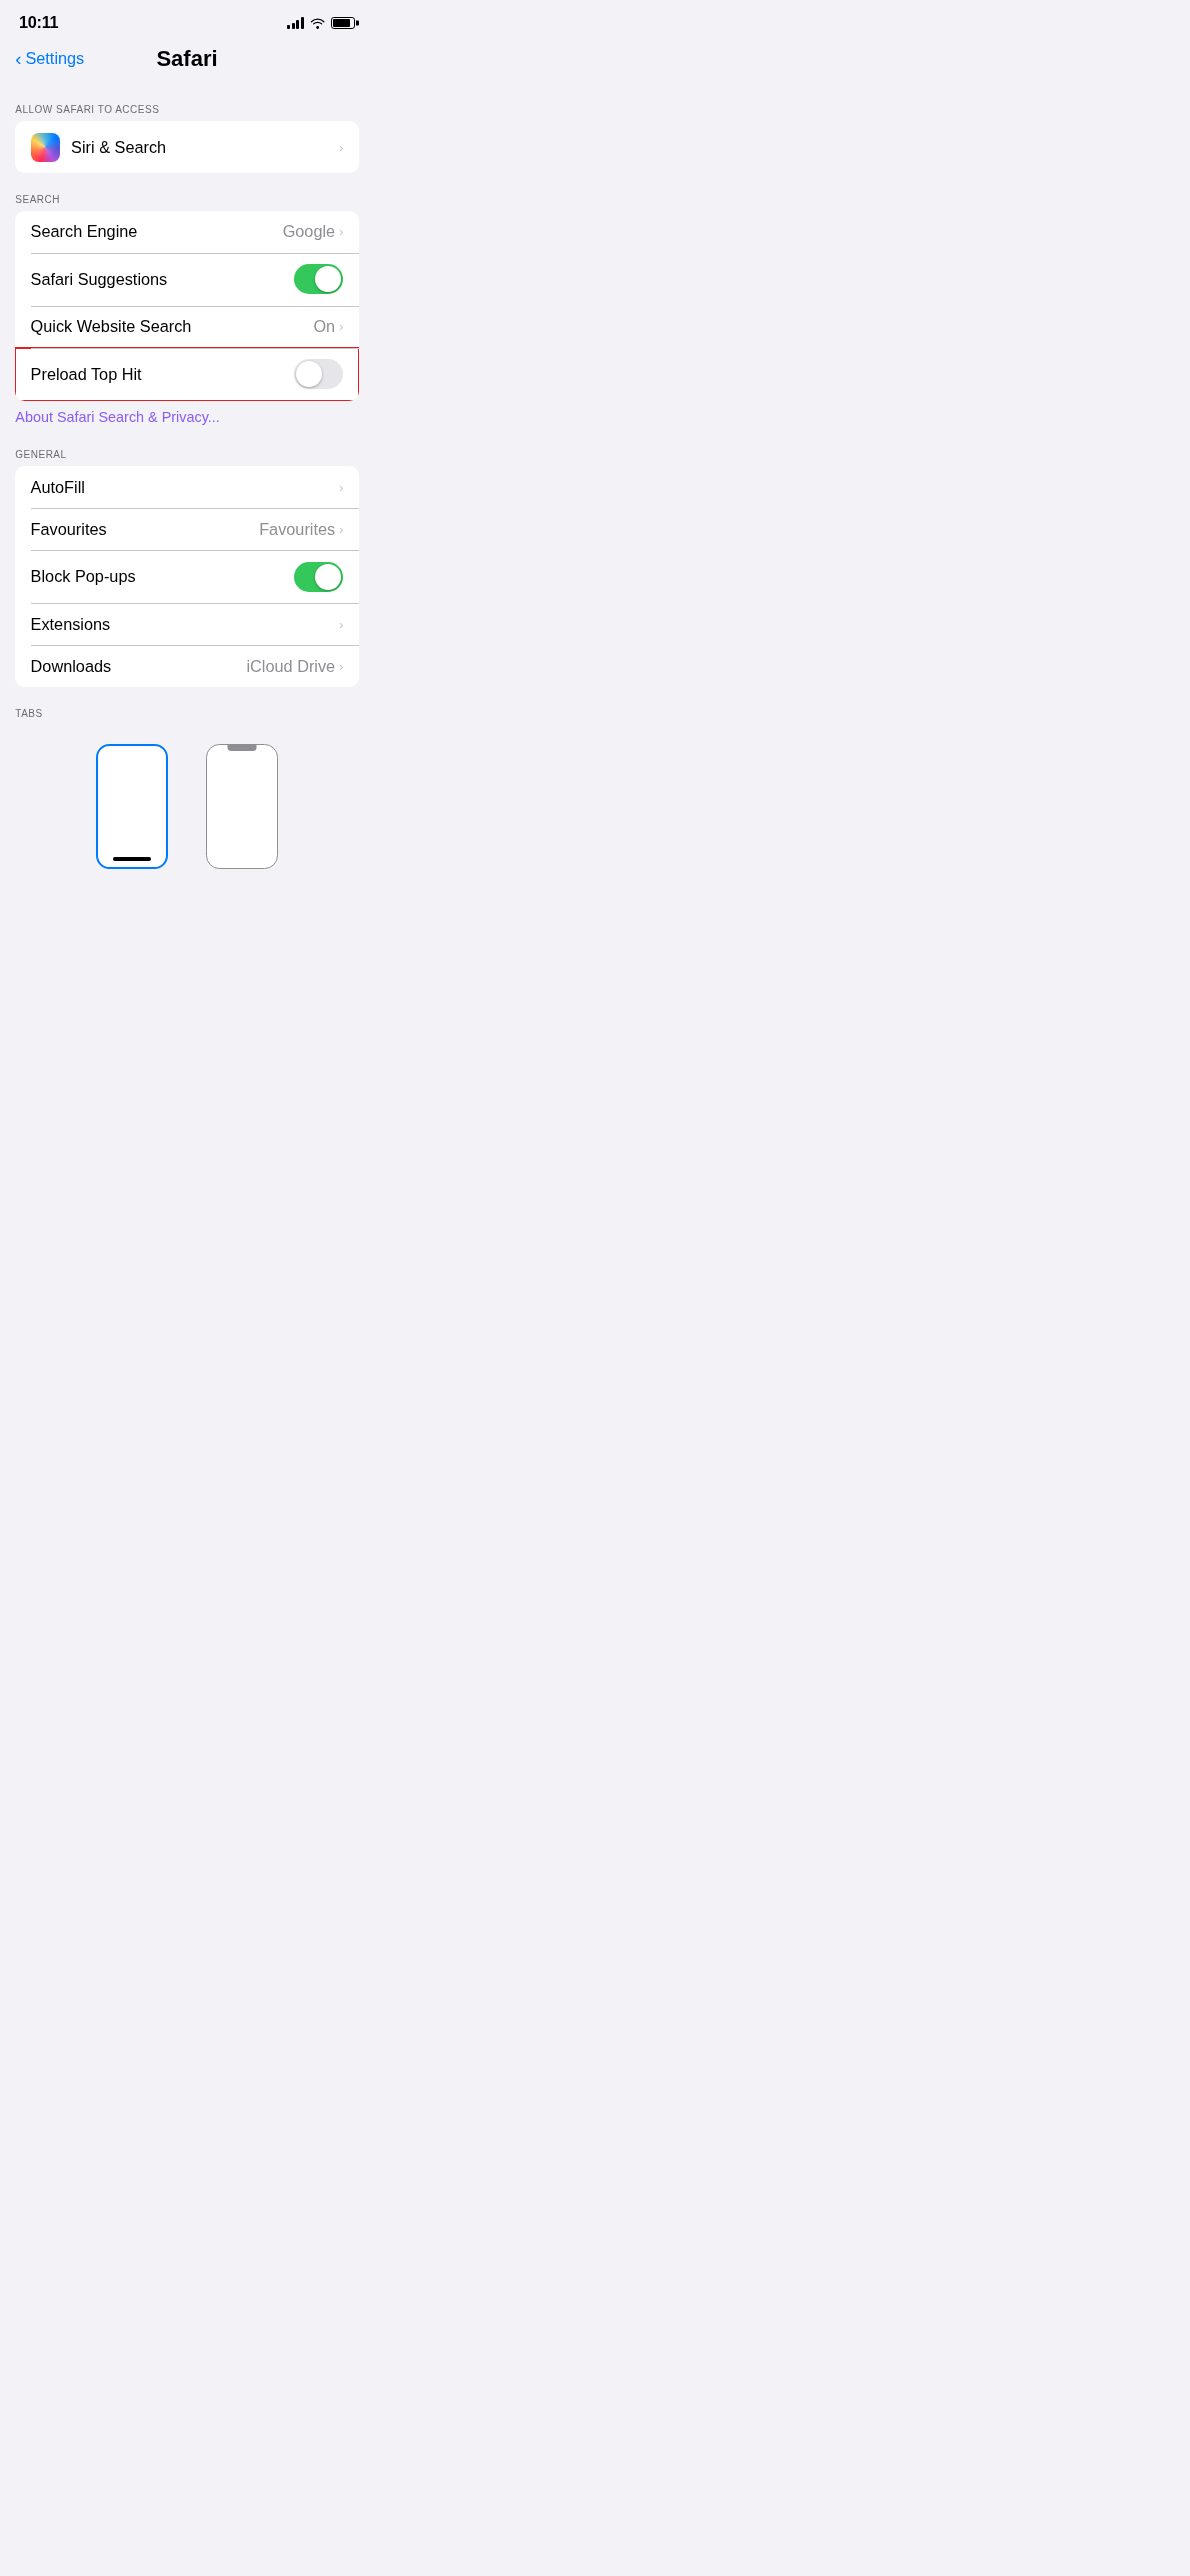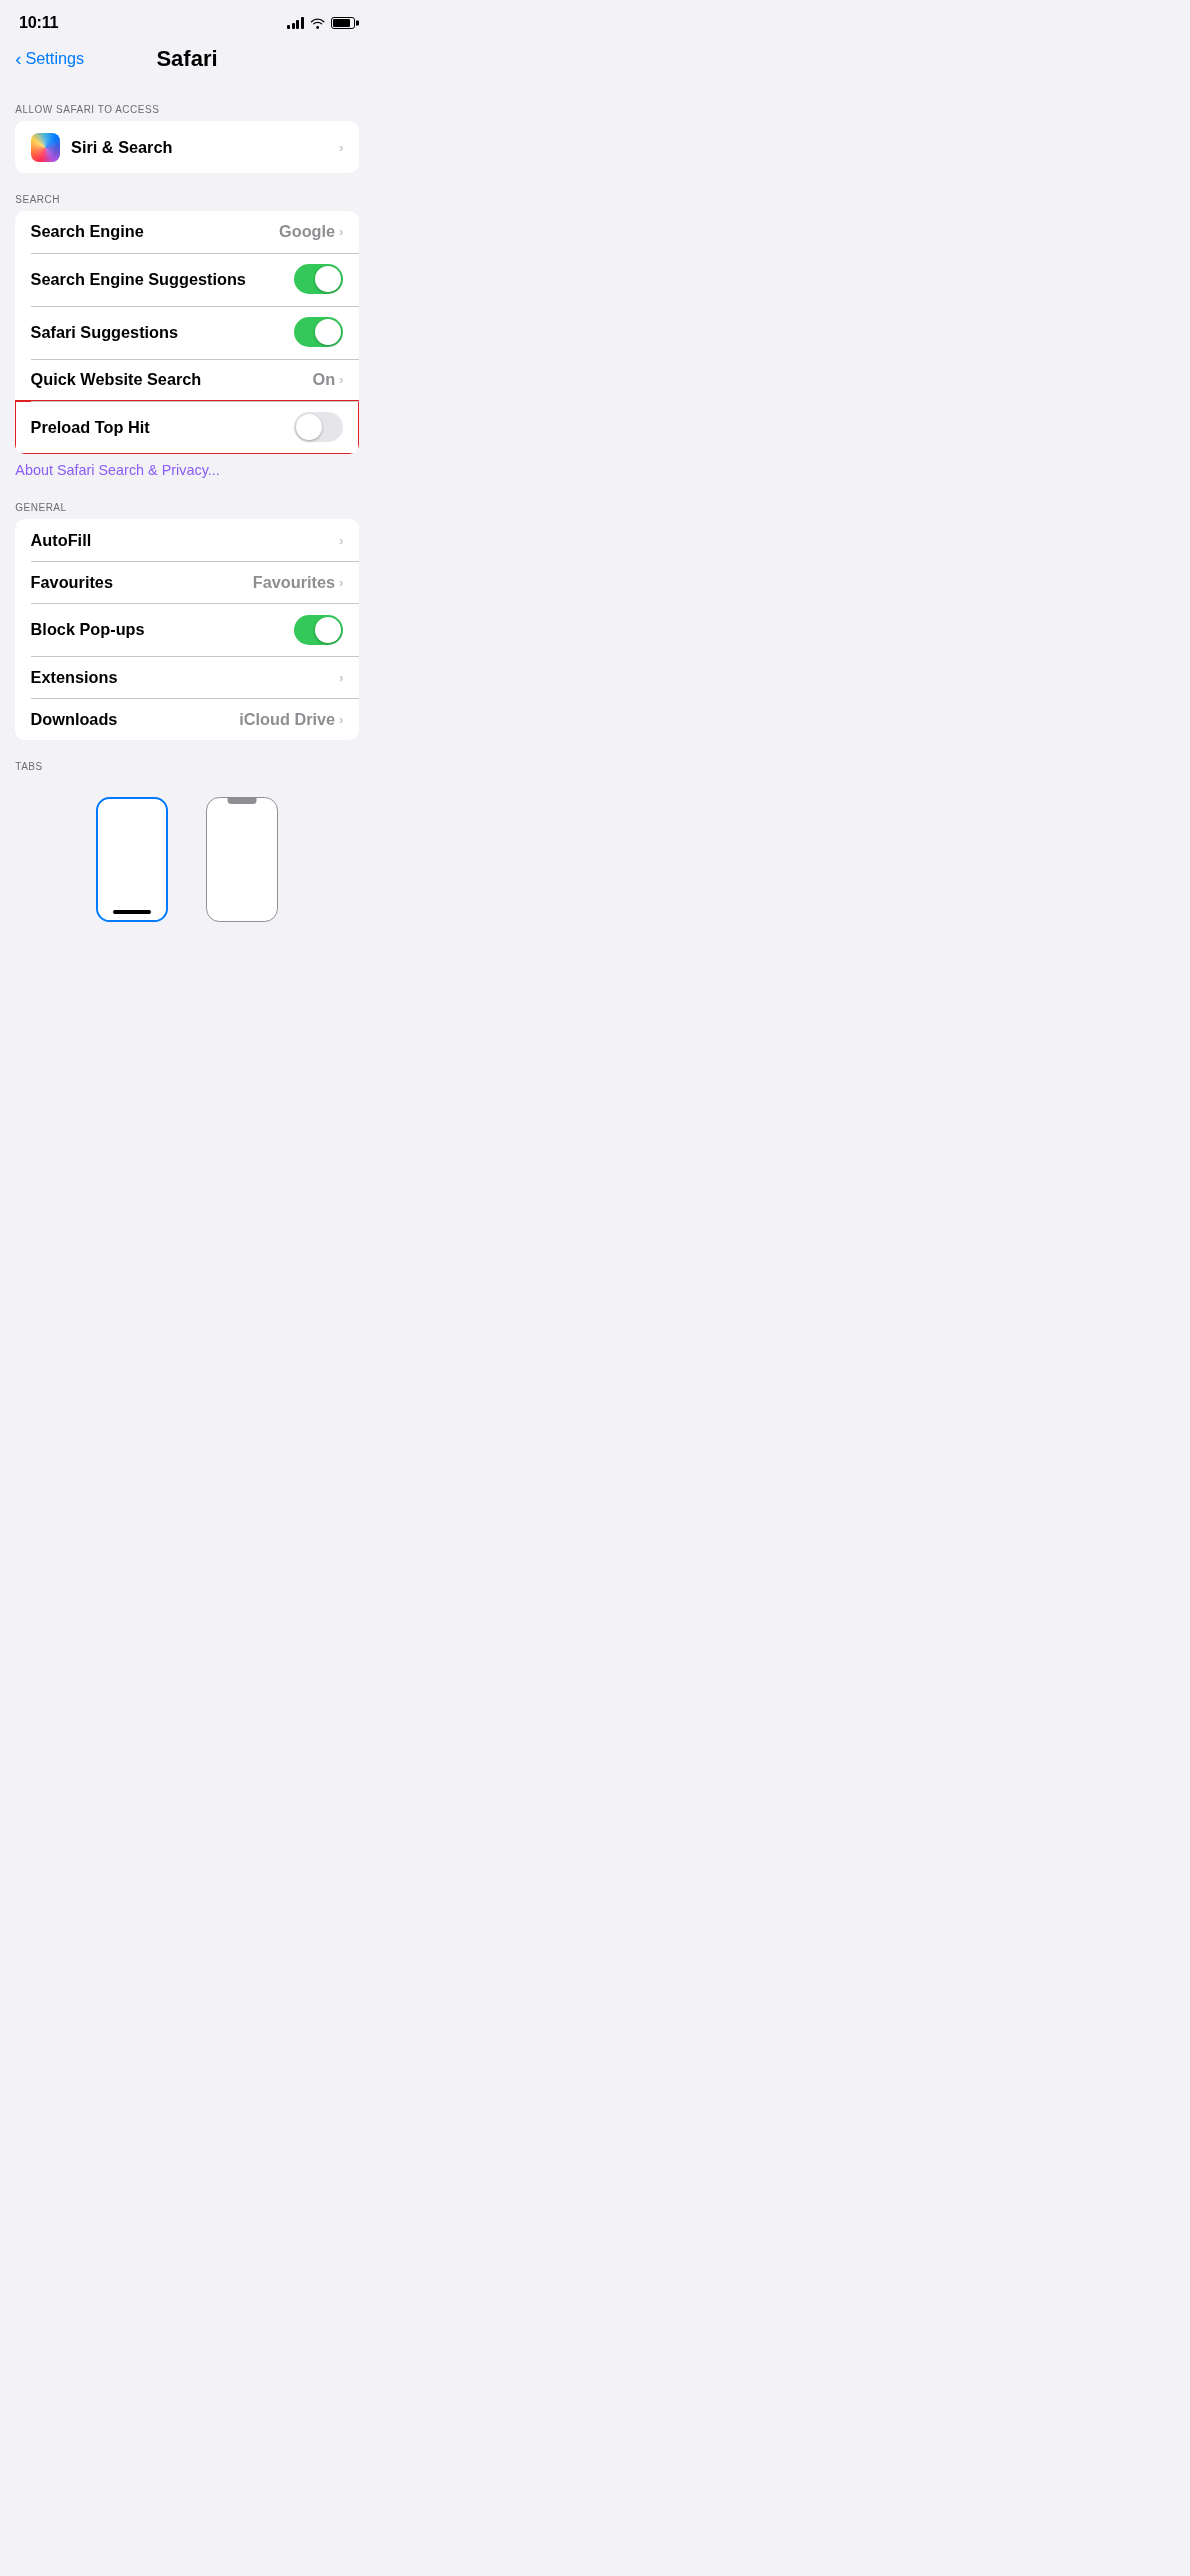--- a/index.html
+++ b/index.html
@@ -129,21 +129,20 @@
       letter-spacing: 0.5px;
       padding: 0 15.3px 5.8px 15.3px;
       margin-top: 21px;
     }
 
     .card {
       background: #fff;
       border-radius: 9.6px;
       margin: 0 15.3px;
       overflow: hidden;
-      font-weight: bold;
     }
 
     .row {
       display: flex;
       align-items: center;
       justify-content: space-between;
       padding: 11.5px 15.3px;
       min-height: 42px;
       position: relative;
     }
@@ -353,28 +352,20 @@
     <div class="row">
       <div class="row-left">
         <span class="row-label">Search Engine</span>
       </div>
       <div class="row-value">
         <span>Google</span>
         <span class="chevron">›</span>
       </div>
     </div>
 
-    <div class="row">
-      <div class="row-left">
-        <span class="row-label">Search Engine Suggestions</span>
-      </div>
-      <div class="toggle on">
-        <div class="toggle-thumb"></div>
-      </div>
-    </div>
 
     <div class="row">
       <div class="row-left">
         <span class="row-label">Safari Suggestions</span>
       </div>
       <div class="toggle on">
         <div class="toggle-thumb"></div>
       </div>
     </div>
 

